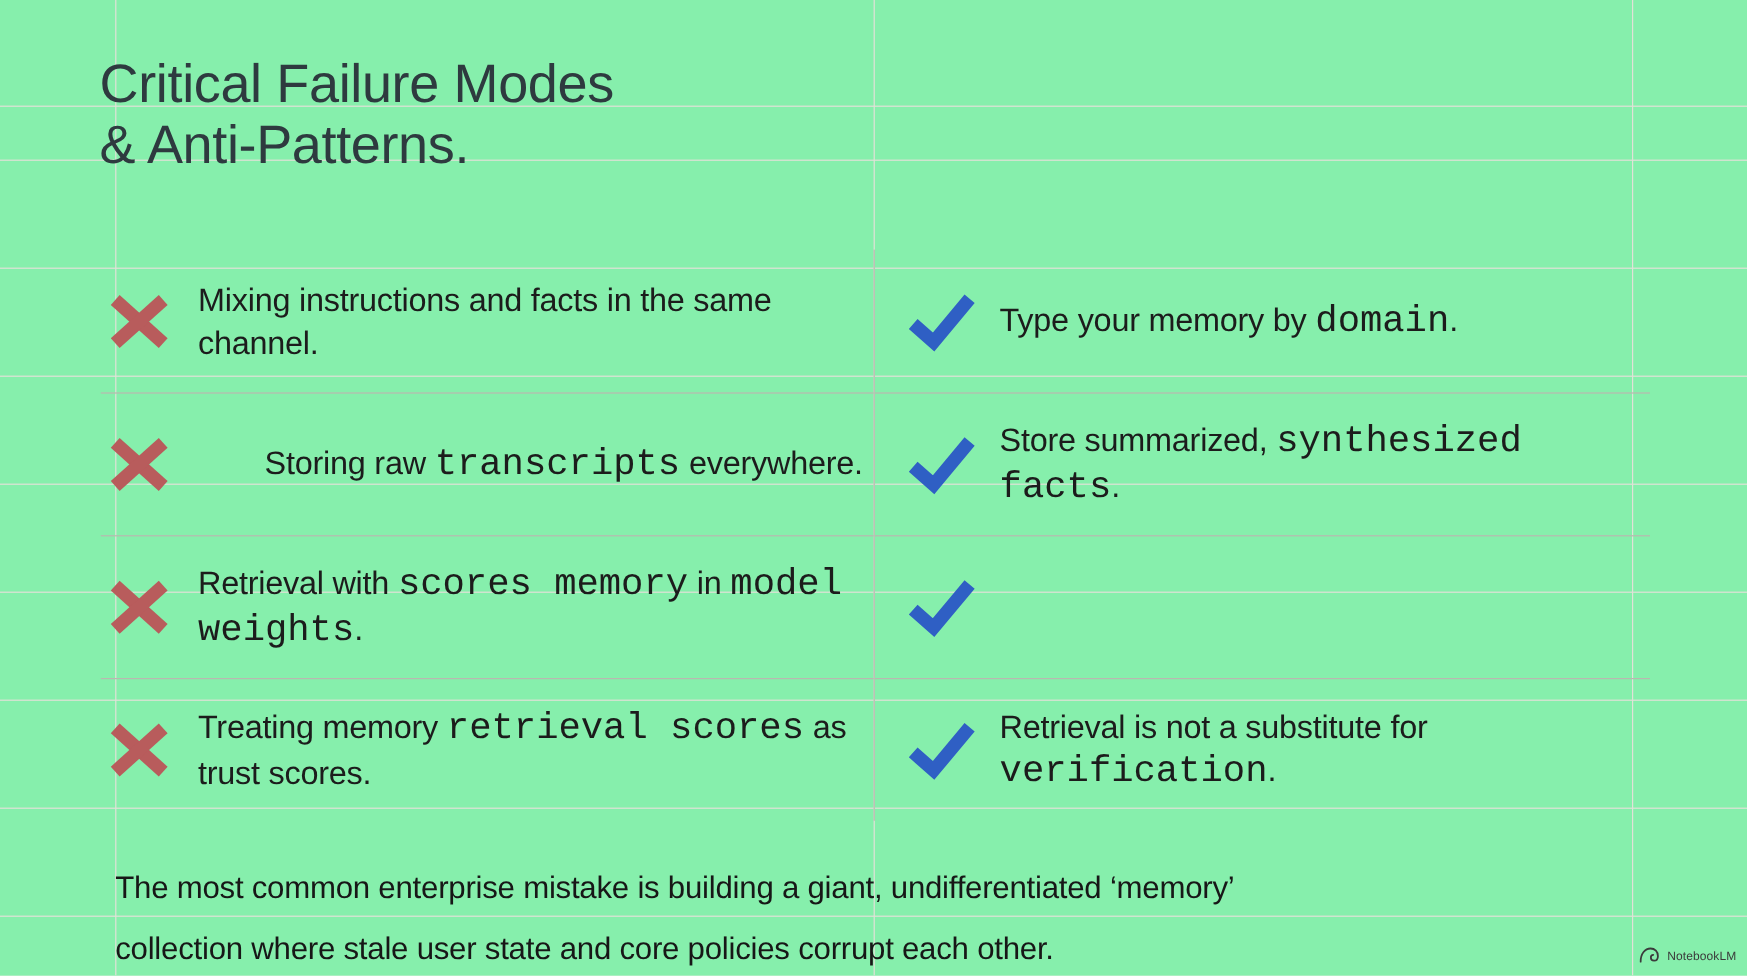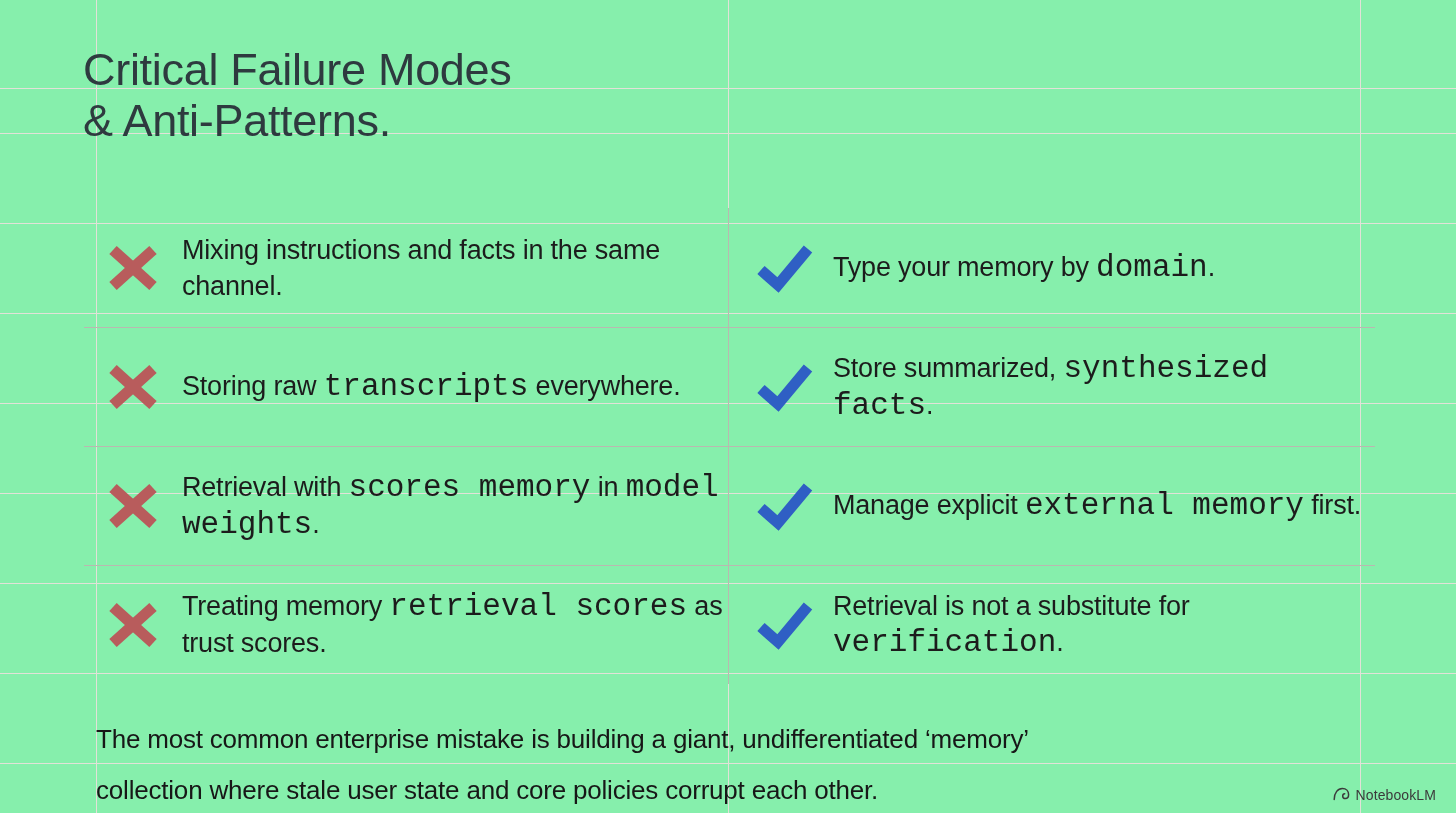--- a/index.html
+++ b/index.html
@@ -79,21 +79,21 @@
   .row-sep-right { left: 729px; width: 646px; }
 
   .cell {
     position: absolute;
     top: 0;
     height: 119px;
     display: flex;
     align-items: center;
     box-sizing: border-box;
   }
-  .cell-left  { left: 92px;  width: 644px; padding-left: 10px; }
+  .cell-left  { left: 75px;  width: 644px; padding-left: 10px; justify-content: space-between; }
   .cell-right { left: 729px; width: 646px; padding-left: 24px; }
 
   .mark {
     flex: 0 0 auto;
     width: 62px;
     height: 62px;
     margin-right: 18px;
   }
   .mark svg { display: block; width: 62px; height: 62px; }
 
@@ -119,27 +119,27 @@
     font-size: 26px;
     line-height: 51px;
     color: #171717;
     letter-spacing: -0.2px;
     white-space: pre-line;
   }
 
   
   .watermark {
     position: absolute;
-    right: 20px;
+    right: 9px;
     bottom: 10px;
     display: flex;
-    align-items: flex-start;
+    align-items: flex-end;
     gap: 6px;
     color: #3b3b3b;
-    font-size: 14px;
+    font-size: 10px;
     letter-spacing: 0.1px;
   }
   .watermark svg { display: block; }
 </style>
 </head>
 <body>
 
 <div id="slide">
 
   <div class="grid-layer">
@@ -222,21 +222,20 @@
           </svg>
         </span>
         <span class="cell-text"><span>Retrieval with </span><span class="mono">scores memory</span><span> in </span><span class="mono">model weights</span><span>.</span></span>
       </div>
       <div class="cell cell-right">
         <span class="mark">
           <svg viewBox="0 0 62 62" aria-hidden="true">
             <polyline points="8,33 25,48 55,12" fill="none" stroke="#2f5fc4" stroke-width="11" stroke-linecap="butt" stroke-linejoin="miter"></polyline>
           </svg>
         </span>
-        <span class="cell-text"><span>Manage explicit </span><span class="mono">external memory</span><span> first.</span></span>
       </div>
     </div>
 
     <div class="row">
       <div class="row-sep-left"></div>
       <div class="row-sep-right"></div>
       <div class="cell cell-left">
         <span class="mark">
           <svg viewBox="0 0 62 62" aria-hidden="true">
             <g stroke="#b85c5c" stroke-width="11" stroke-linecap="butt">

